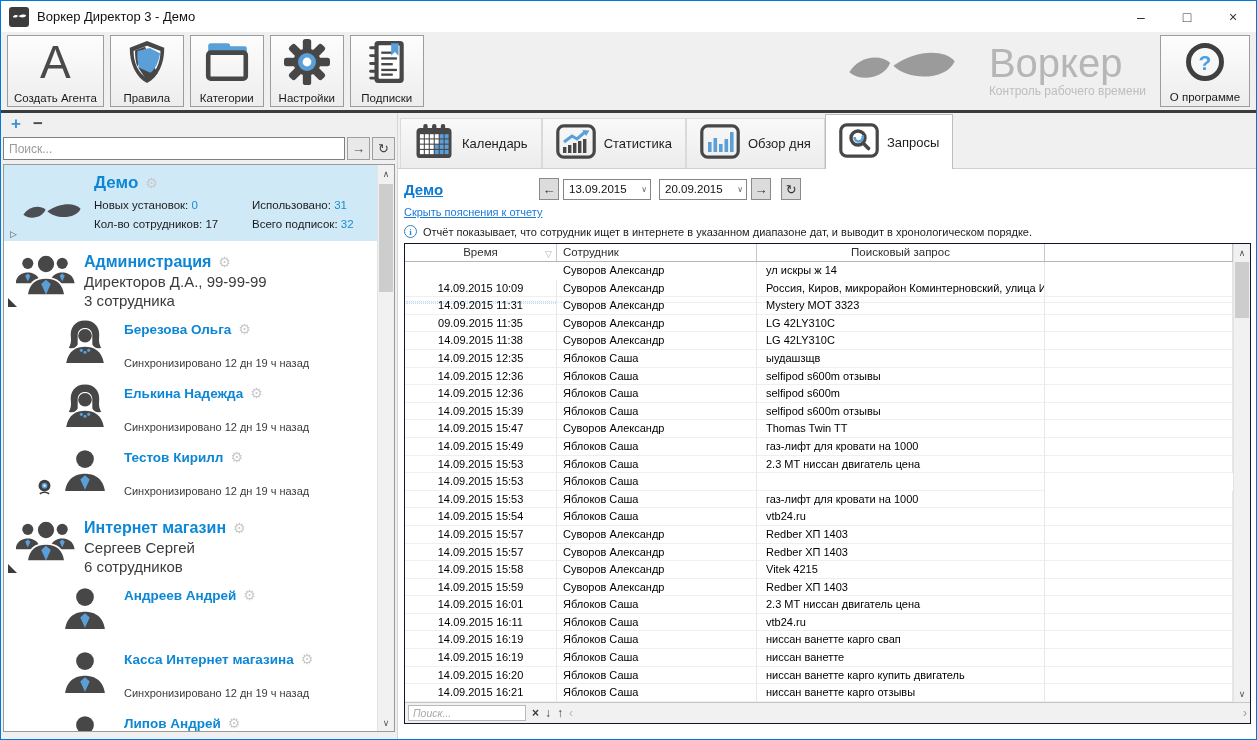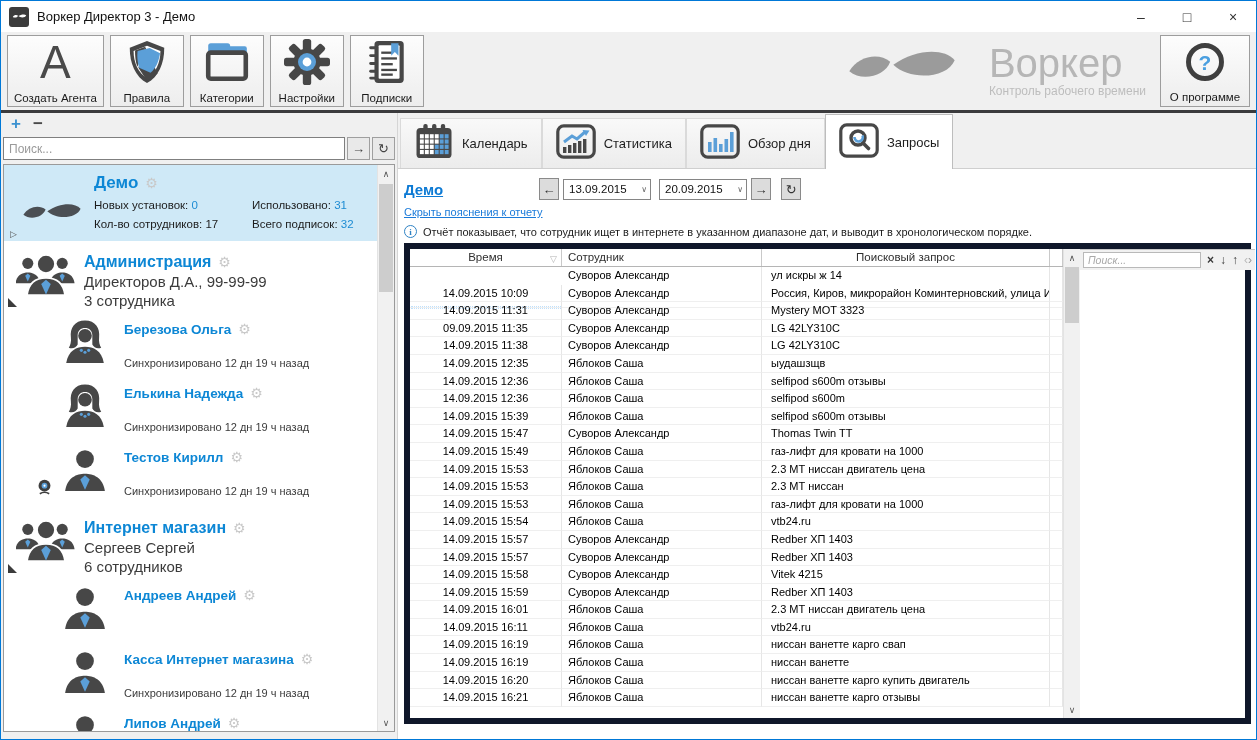--- a/index.html
+++ b/index.html
@@ -16,21 +16,21 @@
   .win-btn { width:46px; height:100%; display:flex; align-items:center; justify-content:center; font-size:14px; color:#333; cursor:pointer; }
 
   
   .toolbar { height:81px; background:#f0f0f0; border-bottom:3px solid #3b3b3d; display:flex; align-items:center; padding:0 6px; flex:0 0 auto; }
   .tb-left { display:flex; gap:6px; height:72px; }
   .tb-btn { min-width:74px; padding:3px 6px 2px; background:linear-gradient(#fdfdfd,#ededed); border:1px solid #9d9d9d; display:flex; flex-direction:column; align-items:center; justify-content:space-between; cursor:pointer; }
   .tb-btn .ticon { height:46px; display:flex; align-items:center; justify-content:center; }
   .tb-btn .tlabel { font-size:11.5px; color:#1a1a1a; white-space:nowrap; }
   .letterA { font-size:46px; color:#4a4a4a; line-height:44px; font-weight:400; }
   .tb-right { margin-left:auto; display:flex; align-items:center; gap:14px; }
-  .brand { display:flex; gap:28px; }
+  .brand { display:flex; align-items:center; gap:28px; }
   .brand-mask svg { width:118px; height:48px; fill:#9b9b9b; }
   .brand-name { font-size:40px; color:#b6b6b6; font-weight:300; line-height:38px; }
   .brand-tag { font-size:12px; color:#bdbdbd; margin-top:2px; }
   .about-btn { width:90px; height:72px; background:linear-gradient(#fdfdfd,#ededed); border:1px solid #9d9d9d; display:flex; flex-direction:column; align-items:center; justify-content:space-between; padding:4px 2px 3px; cursor:pointer; }
   .about-btn .tlabel { font-size:11.5px; color:#1a1a1a; }
 
   
   .app-body { flex:1; display:flex; background:#f0f0f0; min-height:0; }
 
   
@@ -89,21 +89,21 @@
   .nav-btn { width:20px; height:22px; background:#dcdcdc; border:1px solid #8a8a8a; color:#333; font-size:13px; display:flex; align-items:center; justify-content:center; cursor:pointer; }
   .date-select { width:88px; height:21px; border:1px solid #858585; background:#fff; display:flex; align-items:center; font-size:11.5px; color:#111; padding:0 3px 0 5px; margin:0 4px; cursor:pointer; }
   .date-select .chev { margin-left:auto; font-size:8px; color:#666; }
   .refresh-btn { margin-left:10px; }
   .hide-link { font-size:11px; color:#1a7ad9; text-decoration:underline; cursor:pointer; margin-top:5px; flex:0 0 auto; width:fit-content; }
   .info-row { display:flex; align-items:center; gap:6px; margin:7px 0 5px; flex:0 0 auto; }
   .info-icon { width:13px; height:13px; border-radius:50%; border:1.5px solid #2f83c5; color:#2f83c5; font-size:9px; font-weight:bold; font-family:"Liberation Serif",serif; display:flex; align-items:center; justify-content:center; flex:0 0 auto; }
   .info-text { font-size:11px; color:#1c1c1c; }
 
   
-  .table-widget { width:calc(100% - 3px); height:481px; border:6px solid #0f172a; display:flex; flex:0 0 auto; background:#fff; }
+  .table-widget { width:calc(100% - 3px); height:481px; border:1px solid #0f172a; display:flex; flex-direction:column; flex:0 0 auto; background:#fff; }
   .tw-main { flex:1; display:flex; min-height:0; }
   .grid { flex:1; overflow:hidden; }
   .gridrow { display:grid; grid-template-columns:152px 200px 288px 1fr; height:17.6px; line-height:17px; font-size:11px; color:#000; }
   .gridrow.header { height:18px; line-height:17px; font-size:11.5px; color:#2f2f2f; border-bottom:1px solid #b5b5b5; }
   .gcell { padding:0 6px; border-right:1px solid #e6e6e6; border-bottom:1px solid #efefef; overflow:hidden; white-space:nowrap; }
   .header .gcell { border-right:1px solid #c9c9c9; border-bottom:none; position:relative; }
   .c0 { text-align:center; } .c2q { padding-left:9px; }
   .hcenter { text-align:center; }
   .sort-glyph { position:absolute; right:4px; top:2px; font-size:9px; color:#b3b3b3; }
   .selcell { background:#3d9df2; color:#fff; outline:1px dotted #bfe0fb; outline-offset:-2px;margin-top:40px; }
@@ -595,21 +595,20 @@
                 </div>
                 <div class="gridrow">
                   <div class="gcell c0">14.09.2015 15:53</div>
                   <div class="gcell ">Яблоков Саша</div>
                   <div class="gcell c2q">2.3 МТ ниссан двигатель цена</div>
                   <div class="gcell"></div>
                 </div>
                 <div class="gridrow">
                   <div class="gcell c0">14.09.2015 15:53</div>
                   <div class="gcell ">Яблоков Саша</div>
-                  <div class="gcell c2q">2.3 МТ ниссан</div>
                   <div class="gcell"></div>
                 </div>
                 <div class="gridrow">
                   <div class="gcell c0">14.09.2015 15:53</div>
                   <div class="gcell ">Яблоков Саша</div>
                   <div class="gcell c2q">газ-лифт для кровати на 1000</div>
                   <div class="gcell"></div>
                 </div>
                 <div class="gridrow">
                   <div class="gcell c0">14.09.2015 15:54</div>

